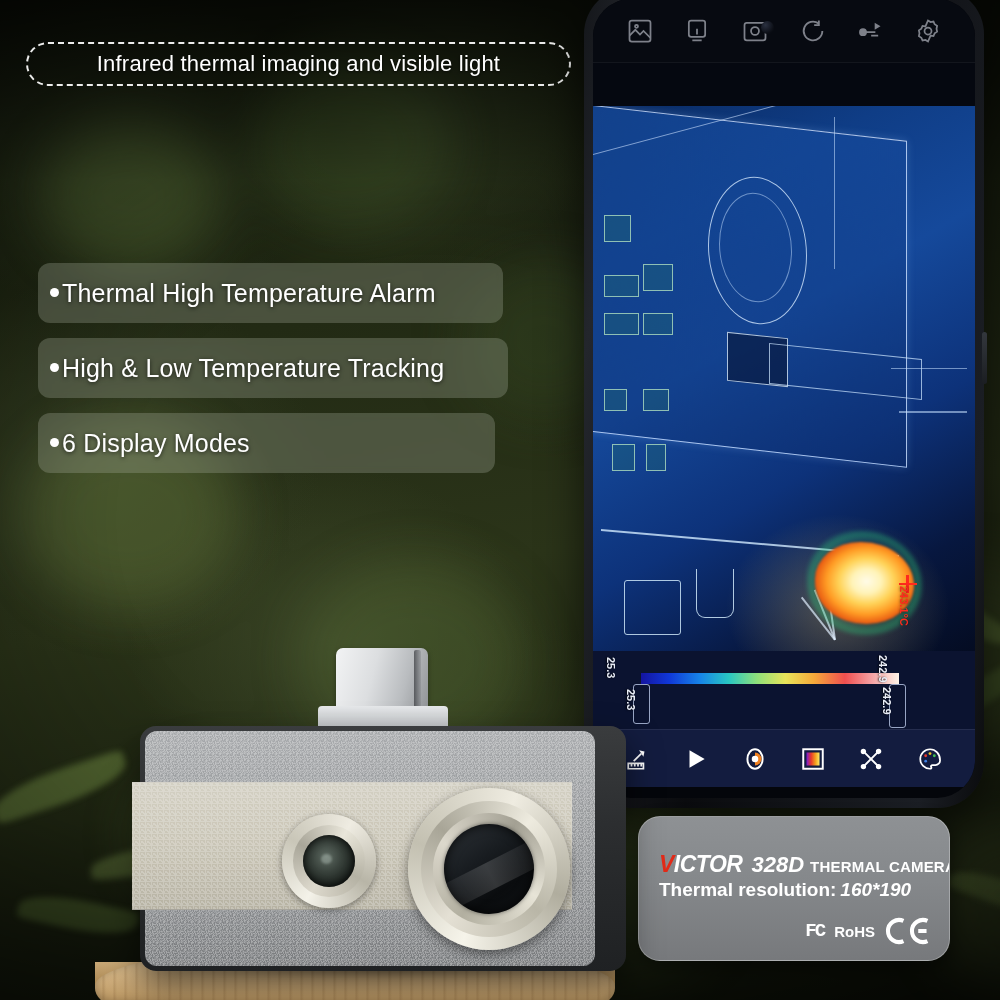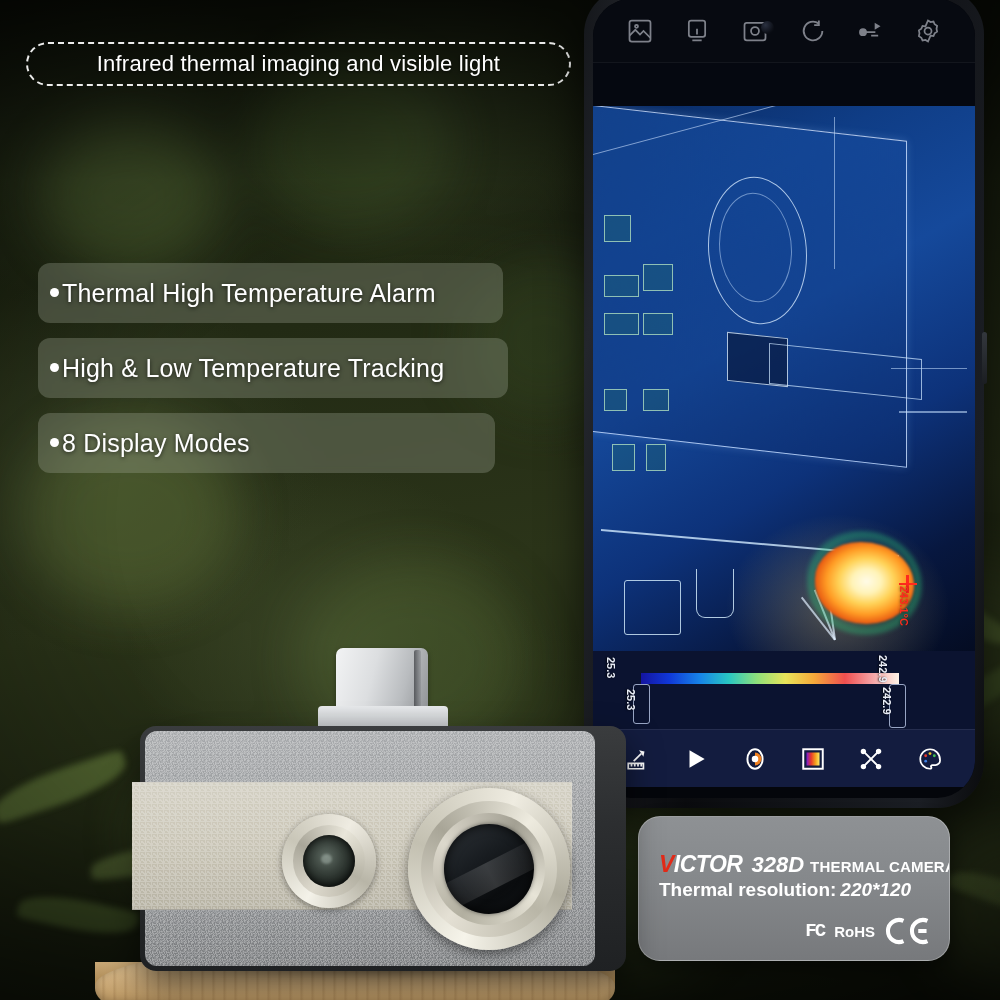--- a/index.html
+++ b/index.html
@@ -468,21 +468,21 @@
   </div>
 
   <div class="feature-list">
     <div class="feature-box w1">
       <div class="feature-text"><span class="bullet"></span><span>Thermal High Temperature Alarm</span></div>
     </div>
     <div class="feature-box w2">
       <div class="feature-text"><span class="bullet"></span><span>High &amp; Low Temperature Tracking</span></div>
     </div>
     <div class="feature-box w3">
-      <div class="feature-text"><span class="bullet"></span><span>8 Display Modes</span></div>
+      <div class="feature-text"><span class="bullet"></span><span>6 Display Modes</span></div>
     </div>
   </div>
 
   <div class="phone">
     <div class="phone-inner">
 
       <div class="ph-topbar">
         <div class="ph-icon">
           <svg viewBox="0 0 24 24" fill="none" stroke="#c8ccd6" stroke-width="1.5">
             <rect x="3" y="3" width="18" height="18" rx="2"></rect>
@@ -629,21 +629,21 @@
     </div>
   </div>
   <div class="phone-side-btn"></div>
 
   <div class="label-plate">
     <div class="lp-row1">
       <div class="lp-victor"><span class="red">V</span><span>ICTOR</span></div>
       <div class="lp-model">328D</div>
       <div class="lp-tc">THERMAL CAMERA</div>
     </div>
-    <div class="lp-row2"><span>Thermal resolution:</span><em style="margin-left:4px;">220*120</em></div>
+    <div class="lp-row2"><span>Thermal resolution:</span><em style="margin-left:4px;">160*190</em></div>
     <div class="lp-certs">
       <div class="cert-fc">FC</div>
       <div class="cert-rohs">RoHS</div>
       <div class="cert-ce">
         <svg viewBox="0 0 52 32" fill="none" stroke="#ffffff" stroke-width="4.4">
           <path d="M20 5a12 12 0 1 0 0 22" stroke-linecap="butt"></path>
           <path d="M46 5a12 12 0 1 0 0 22" stroke-linecap="butt"></path>
           <path d="M36 16h9"></path>
         </svg>
       </div>

